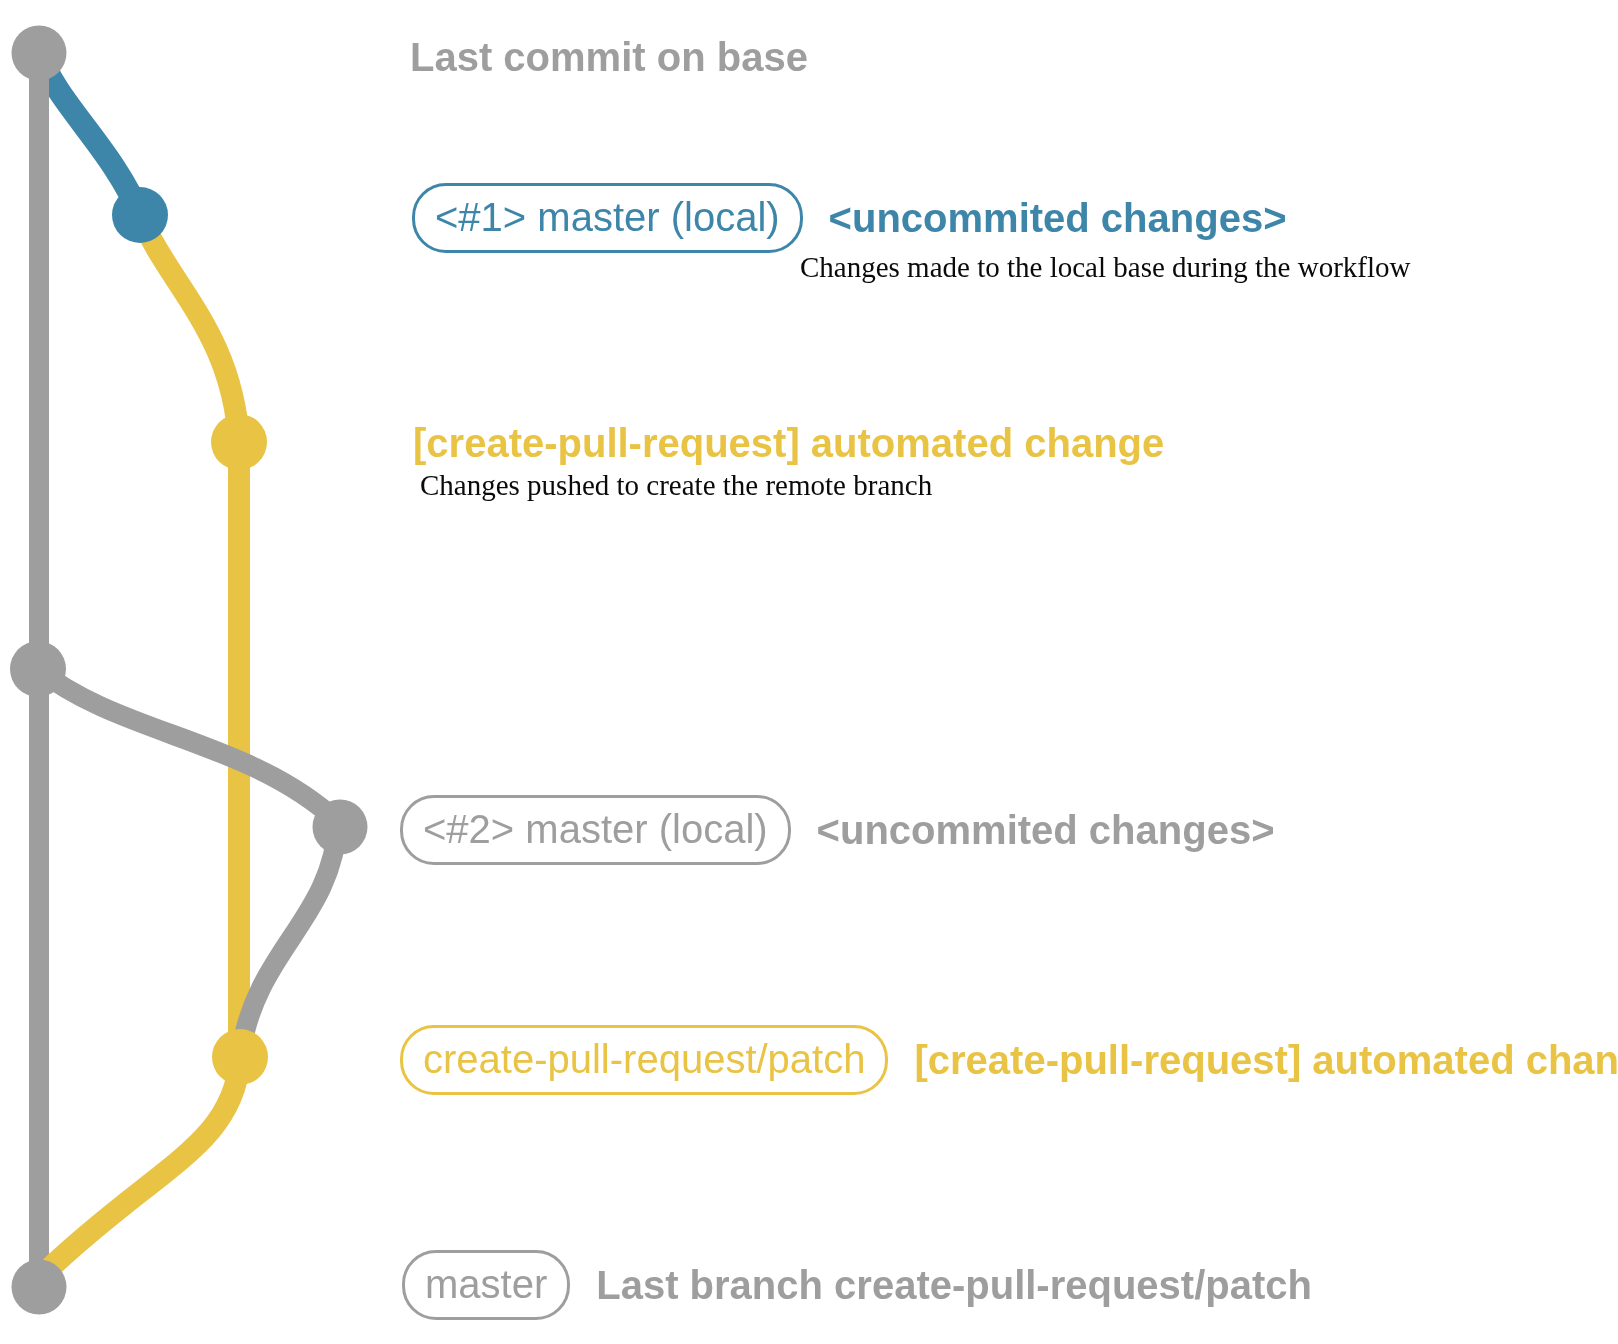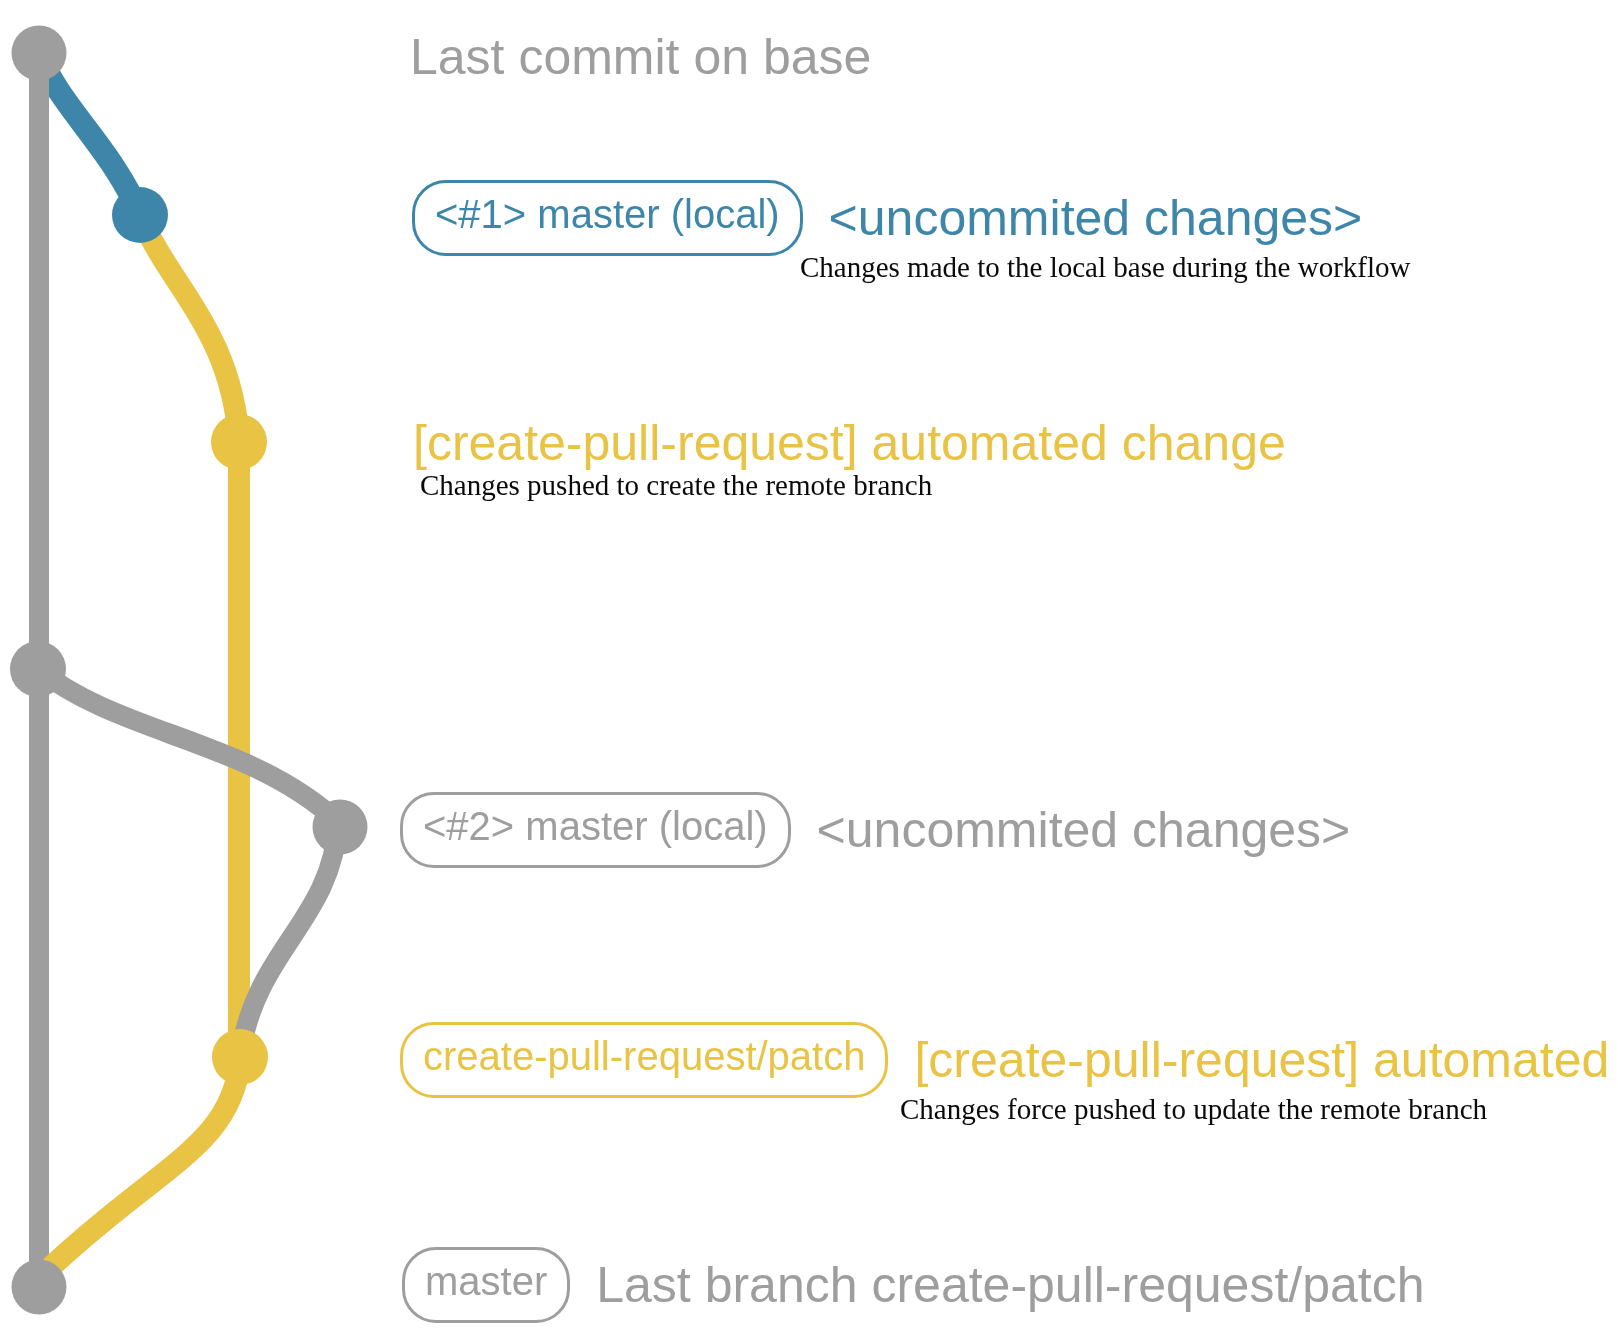--- a/index.html
+++ b/index.html
@@ -34,27 +34,28 @@
   .row {
     position: absolute;
     display: flex;
     align-items: center;
     gap: 26px;
     transform: translateY(-50%);
     white-space: nowrap;
     line-height: 1.1;
   }
   .msg {
-    font-size: 50px;
+    font-size: 40px;
+    font-weight: bold;
   }
   .badge {
     display: inline-block;
     border: 3px solid;
     border-radius: 34px;
-    padding: 9px 20px 17px 20px;
+    padding: 9px 20px 11px 20px;
     font-size: 40px;
     line-height: 1.1;
   }
   .gray   { color: var(--base-gray);   border-color: var(--base-gray); }
   .blue   { color: var(--local-blue);  border-color: var(--local-blue); }
   .yellow { color: var(--remote-yellow); border-color: var(--remote-yellow); text-align: right; }
 
   .desc {
     position: absolute;
     transform: translateY(-50%);
@@ -108,20 +109,19 @@
 
   <div class="row" style="left:400px; top:830px">
     <span class="badge gray">&lt;#2&gt; master (local)</span>
     <span class="msg gray">&lt;uncommited changes&gt;</span>
   </div>
 
   <div class="row" style="left:400px; top:1060px">
     <span class="badge yellow">create-pull-request/patch</span>
     <span class="msg yellow">[create-pull-request] automated change</span>
   </div>
-  <div class="desc" style="left:900px; top:1109px">Changes force pushed to update the remote branch</div>
 
   <div class="row" style="left:402px; top:1285px">
     <span class="badge gray">master</span>
     <span class="msg gray">Last branch create-pull-request/patch</span>
   </div>
 
 </div>
 
 </body></html>

